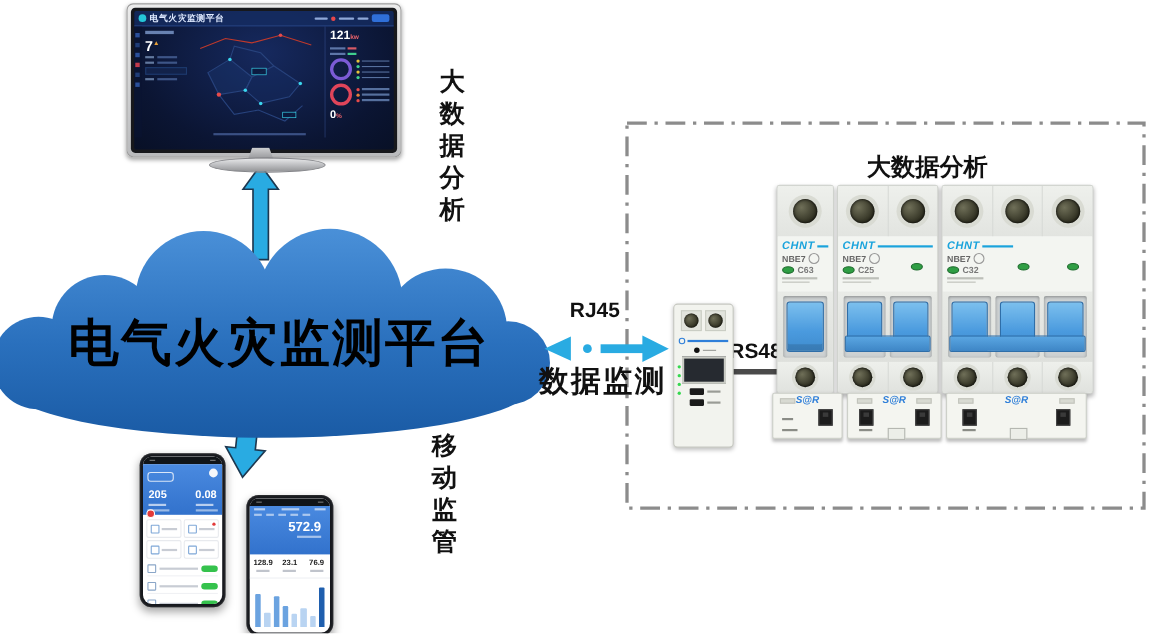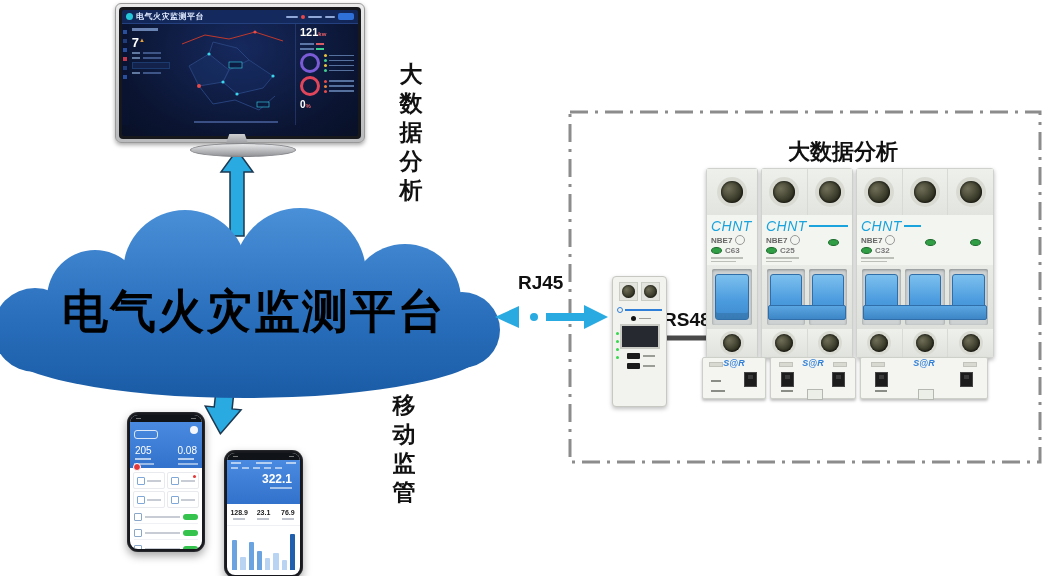--- a/index.html
+++ b/index.html
@@ -88,21 +88,21 @@
   .pscreen{width:100%;height:100%;background:#fff;border-radius:8px;overflow:hidden;position:relative;
            box-sizing:border-box;}
   .statusbar{height:7px;background:#101418;display:flex;align-items:center;justify-content:space-between;
              padding:0 6px;}
   .statusbar i{display:block;width:5px;height:1.5px;background:#777;}
   .p-header{background:linear-gradient(180deg,#4a8ae0,#3272cc);color:#fff;position:relative;}
   #phone-1 .p-header{height:46px;padding:3px 4px;box-sizing:border-box;}
   .chip{width:22px;height:7px;border:1px solid rgba(255,255,255,.8);border-radius:3px;}
   .p1-icon{position:absolute;right:4px;top:4px;width:8px;height:8px;border-radius:50%;background:#f5f7fa;}
   .p1-nums{display:flex;justify-content:space-between;margin-top:3px;padding:0 1px;}
-  .p1-nums .v{font-size:10px;font-weight:normal;line-height:10px;}
+  .p1-nums .v{font-size:10px;font-weight:bold;line-height:10px;}
   .p1-nums .s{display:block;width:16px;height:2px;background:rgba(255,255,255,.65);margin-top:2px;}
   .p1-subrow{display:flex;justify-content:space-between;margin-top:3px;}
   .p1-subrow i{display:block;width:20px;height:2px;background:rgba(255,255,255,.5);}
   .p1-alert{position:absolute;left:3px;bottom:-3px;width:6px;height:6px;border-radius:50%;background:#e23a3a;
             border:1px solid #fff;}
   .cardgrid{display:grid;grid-template-columns:1fr 1fr;gap:2px;margin:4px 3px 2px;}
   .card{height:15px;background:#fff;border:1px solid #e8eaee;border-radius:2px;display:flex;align-items:center;
         gap:2px;padding:0 3px;position:relative;}
   .card .ic{width:6px;height:6px;border:1px solid #7fa8d8;border-radius:1px;flex:none;}
   .card .tx{height:2px;background:#c8ccd4;flex:1;}
@@ -156,21 +156,21 @@
            border-radius:3px;box-shadow:0 2px 4px rgba(0,0,0,.28);box-sizing:border-box;
            display:flex;flex-direction:column;}
   .b-top{height:46px;background:linear-gradient(#eef0ec,#e2e4e0);display:flex;flex:none;}
   .pole-cell{flex:1;display:flex;align-items:center;justify-content:center;border-right:1px solid #d8dad6;}
   .pole-cell:last-child{border-right:none;}
   .screw.s24{width:22px;height:22px;box-shadow:0 0 0 4px #d9dbd3,inset 0 0 3px #000;}
   .screw.s18{width:18px;height:18px;box-shadow:0 0 0 3px #d9dbd3,inset 0 0 3px #000;}
   .b-label{height:50px;flex:none;position:relative;padding:3px 4px;box-sizing:border-box;
            background:#f3f5f1;}
   .brand-row{display:flex;align-items:center;gap:2px;}
-  .brand{color:#1aa3dc;font-weight:normal;font-style:italic;font-size:14px;letter-spacing:.5px;}
+  .brand{color:#1aa3dc;font-weight:bold;font-style:italic;font-size:10px;letter-spacing:.5px;}
   .brand-rule{flex:1;height:2px;background:#1aa3dc;}
   .model-row{display:flex;align-items:center;gap:3px;font-size:8px;color:#666;font-weight:bold;margin-top:1px;}
   .ccc{width:8px;height:8px;border:1px solid #999;border-radius:50%;flex:none;}
   .rating-row{display:flex;align-items:center;gap:3px;margin-top:1px;}
   .led-oval{width:9px;height:5px;border-radius:50%;background:#2f9e44;border:1px solid #1d6b2d;flex:none;}
   .rating{font-size:8px;color:#777;font-weight:bold;}
   .spec{height:1.5px;background:#bcbfb8;margin-top:2px;}
   .b-handles{height:64px;flex:none;background:linear-gradient(#e9ebe7,#dee0dc);display:flex;
              position:relative;padding:4px 3px;box-sizing:border-box;}
   .pole-h{flex:1;margin:0 2px;background:#ced2d3;border-radius:2px;
@@ -345,20 +345,21 @@
   </div>
   <div class="abs" id="monitor-neck"></div>
   <div class="abs" id="monitor-base"></div>
 
   <div class="abs vlabel" id="vlabel-bigdata">大数据分析</div>
   <div class="abs vlabel" id="vlabel-mobile">移动监管</div>
 
   <div class="abs" id="cloud-label">电气火灾监测平台</div>
 
   <div class="abs" id="rj45-label">RJ45</div>
+  <div class="abs" id="dm-label">数据监测</div>
   <div class="abs" id="rs485-label">RS485</div>
 
   <div class="abs phone" id="phone-1">
     <div class="pscreen">
       <div class="statusbar">
           <i></i>
           <i></i>
         </div>
       <div class="p-header">
         <span class="chip" style="display:inline-block"></span>
@@ -422,21 +423,21 @@
             <i style="width:16px"></i>
             <i></i>
           </div>
         <div class="p2-tabs">
             <i></i>
             <i></i>
             <i></i>
             <i></i>
             <i></i>
           </div>
-        <div class="p2-big">322.1</div>
+        <div class="p2-big">572.9</div>
         <div class="p2-bigsub"></div>
       </div>
       <div class="p2-stats">
         <div class="p2-stat">
             <span class="v">128.9</span>
             <span class="l"></span>
           </div>
         <div class="p2-stat">
             <span class="v">23.1</span>
             <span class="l"></span>

